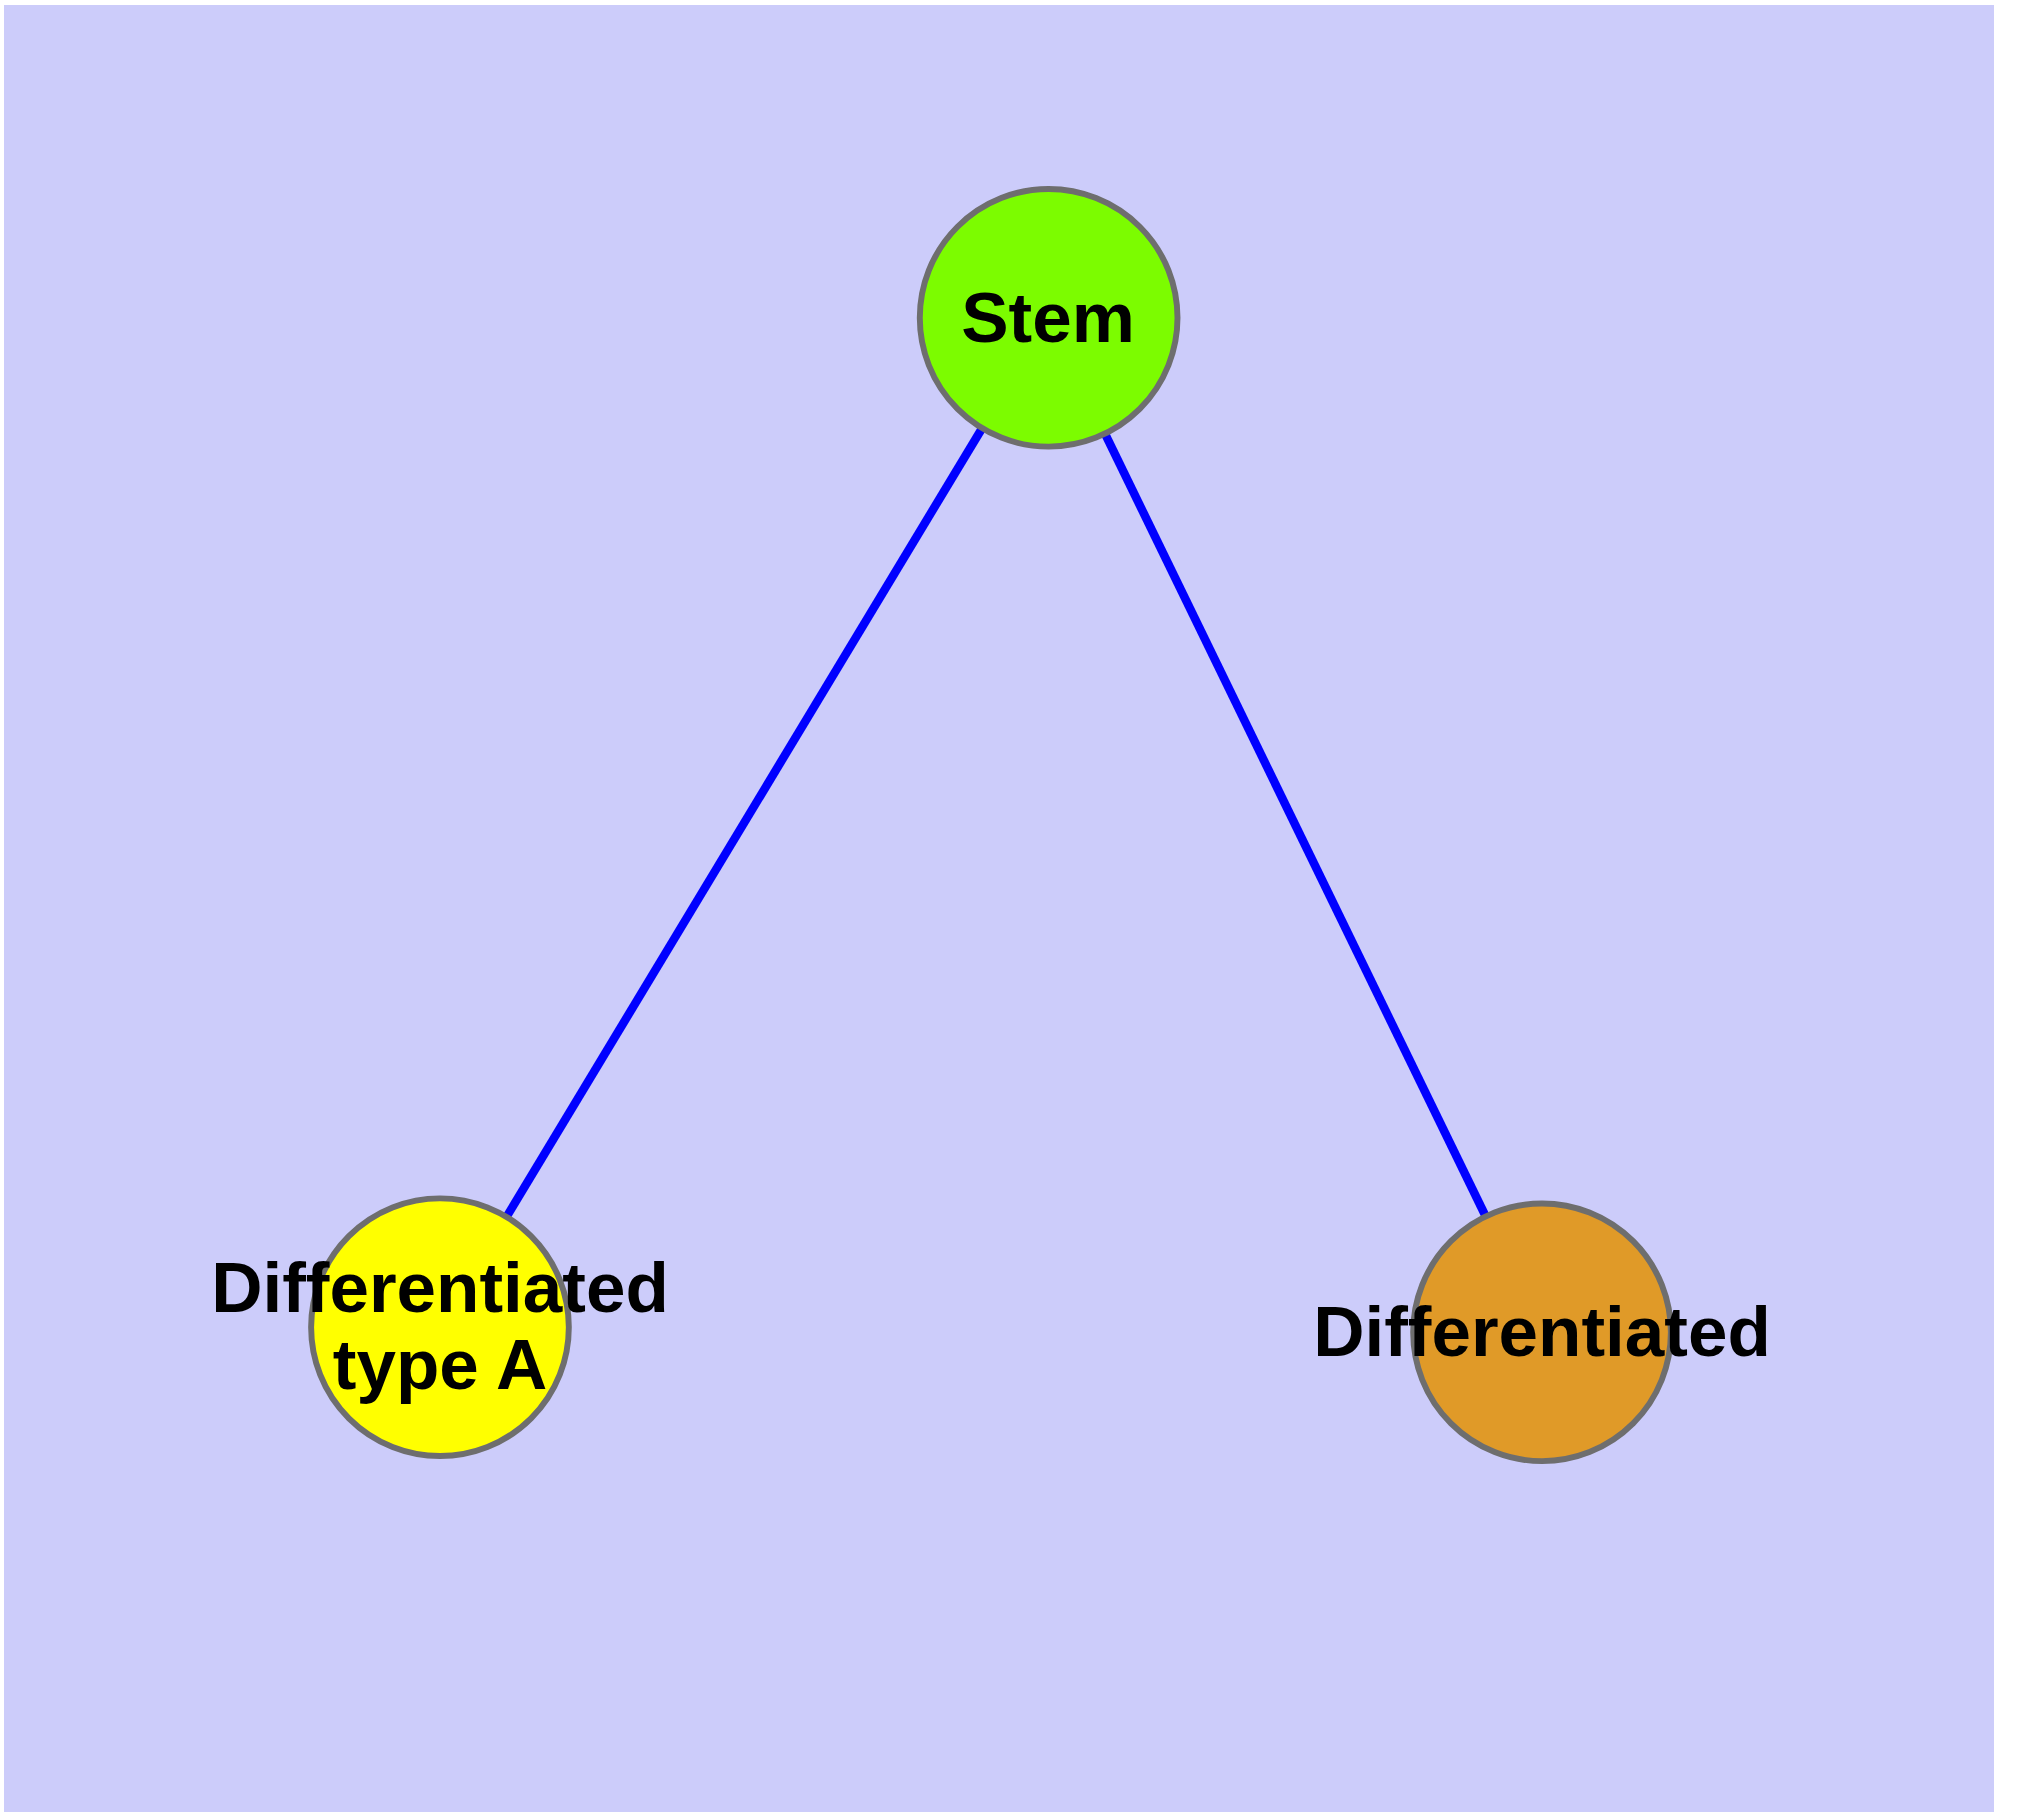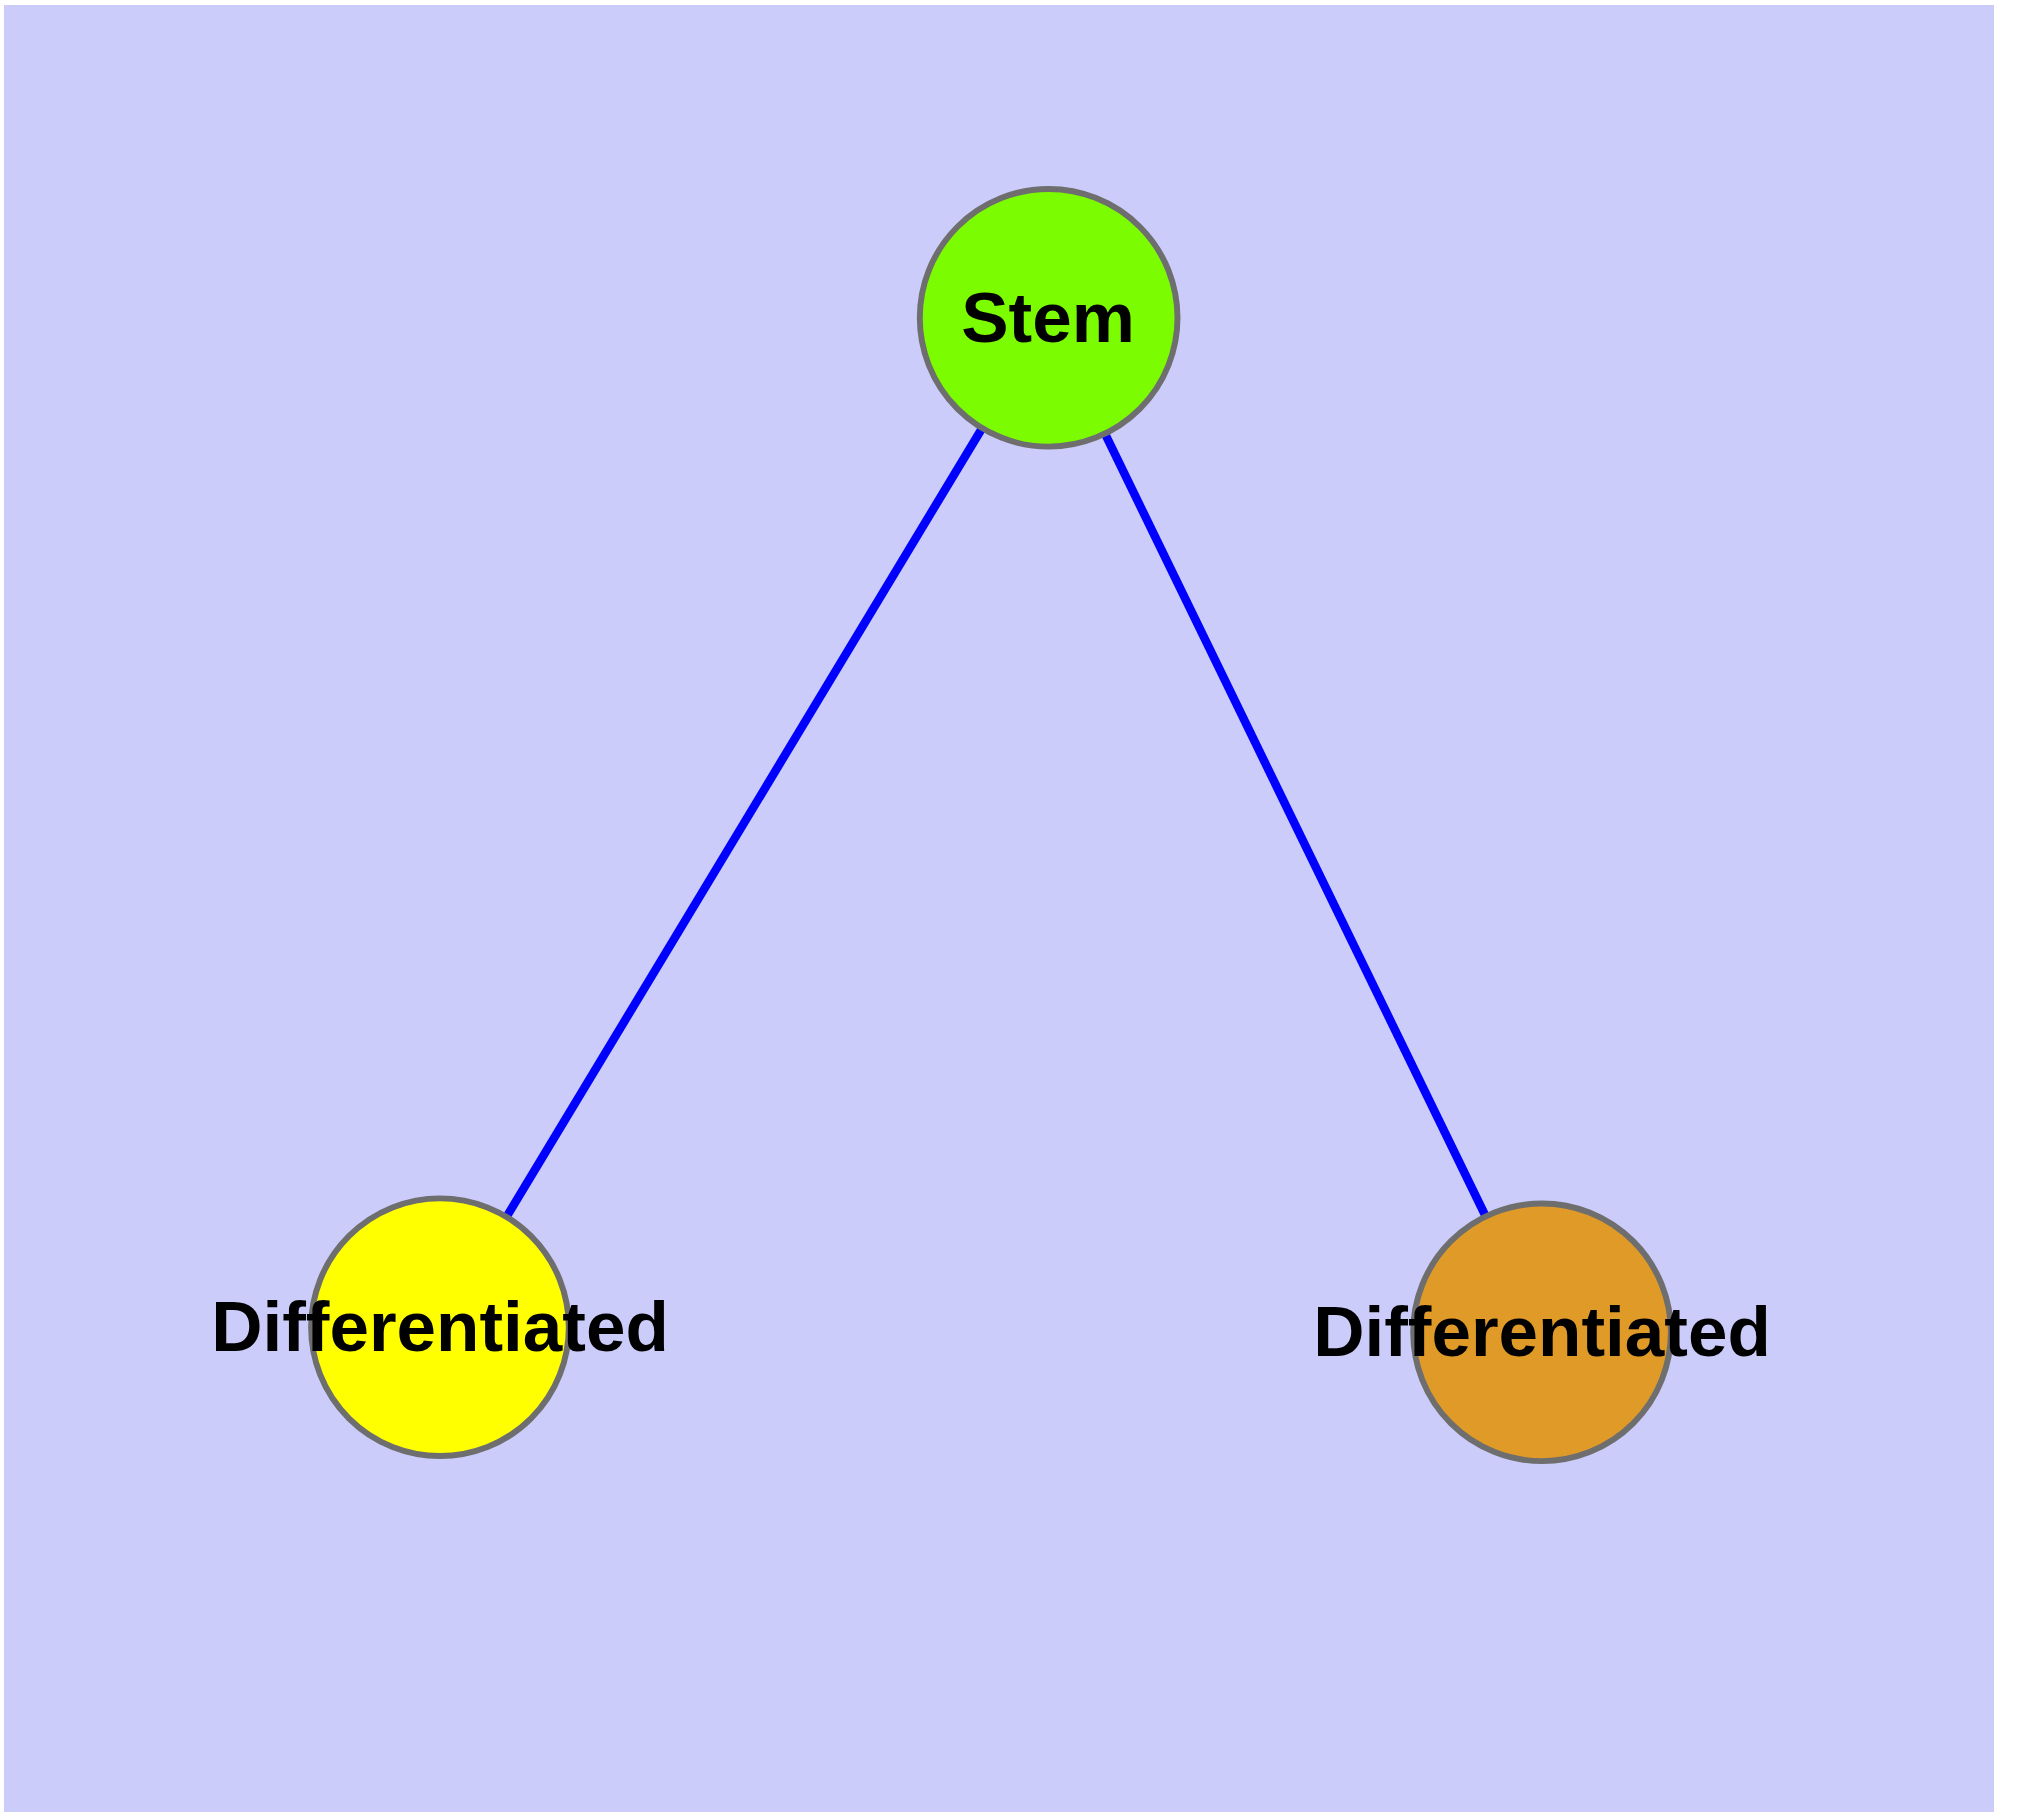--- a/index.html
+++ b/index.html
@@ -66,17 +66,17 @@
         <line class="edge-line" x1="1302.5903004569614" y1="509.8996385686987" x2="1753.4096995430386" y2="1437.1003614313013" stroke="#0000ff" stroke-width="10"></line>
       </g>
     <g id="node-layer">
         <circle class="node-circle" cx="1237" cy="375" r="152" fill="#7cfc00" stroke="#6e6e6e"></circle>
         <circle class="node-circle" cx="519" cy="1566" r="152" fill="#ffff00" stroke="#6e6e6e"></circle>
         <circle class="node-circle" cx="1819" cy="1572" r="152" fill="#e09a28" stroke="#6e6e6e"></circle>
       </g>
   </svg>
   <div id="label-layer">
       <div class="node-label" style="left: 1048px; top: 318px; color: rgb(0, 0, 0);"><span>Stem</span></div>
-      <div class="node-label" style="left: 440px; top: 1327px; color: rgb(0, 0, 0);"><span>Differentiated</span><br></div>
+      <div class="node-label" style="left: 440px; top: 1327px; color: rgb(0, 0, 0);"><span>Differentiated</span><br><span>type A</span></div>
       <div class="node-label" style="left: 1542px; top: 1332px; color: rgb(0, 0, 0);"><span>Differentiated</span><br></div>
     </div>
 </div>
 
 
 </body></html>

